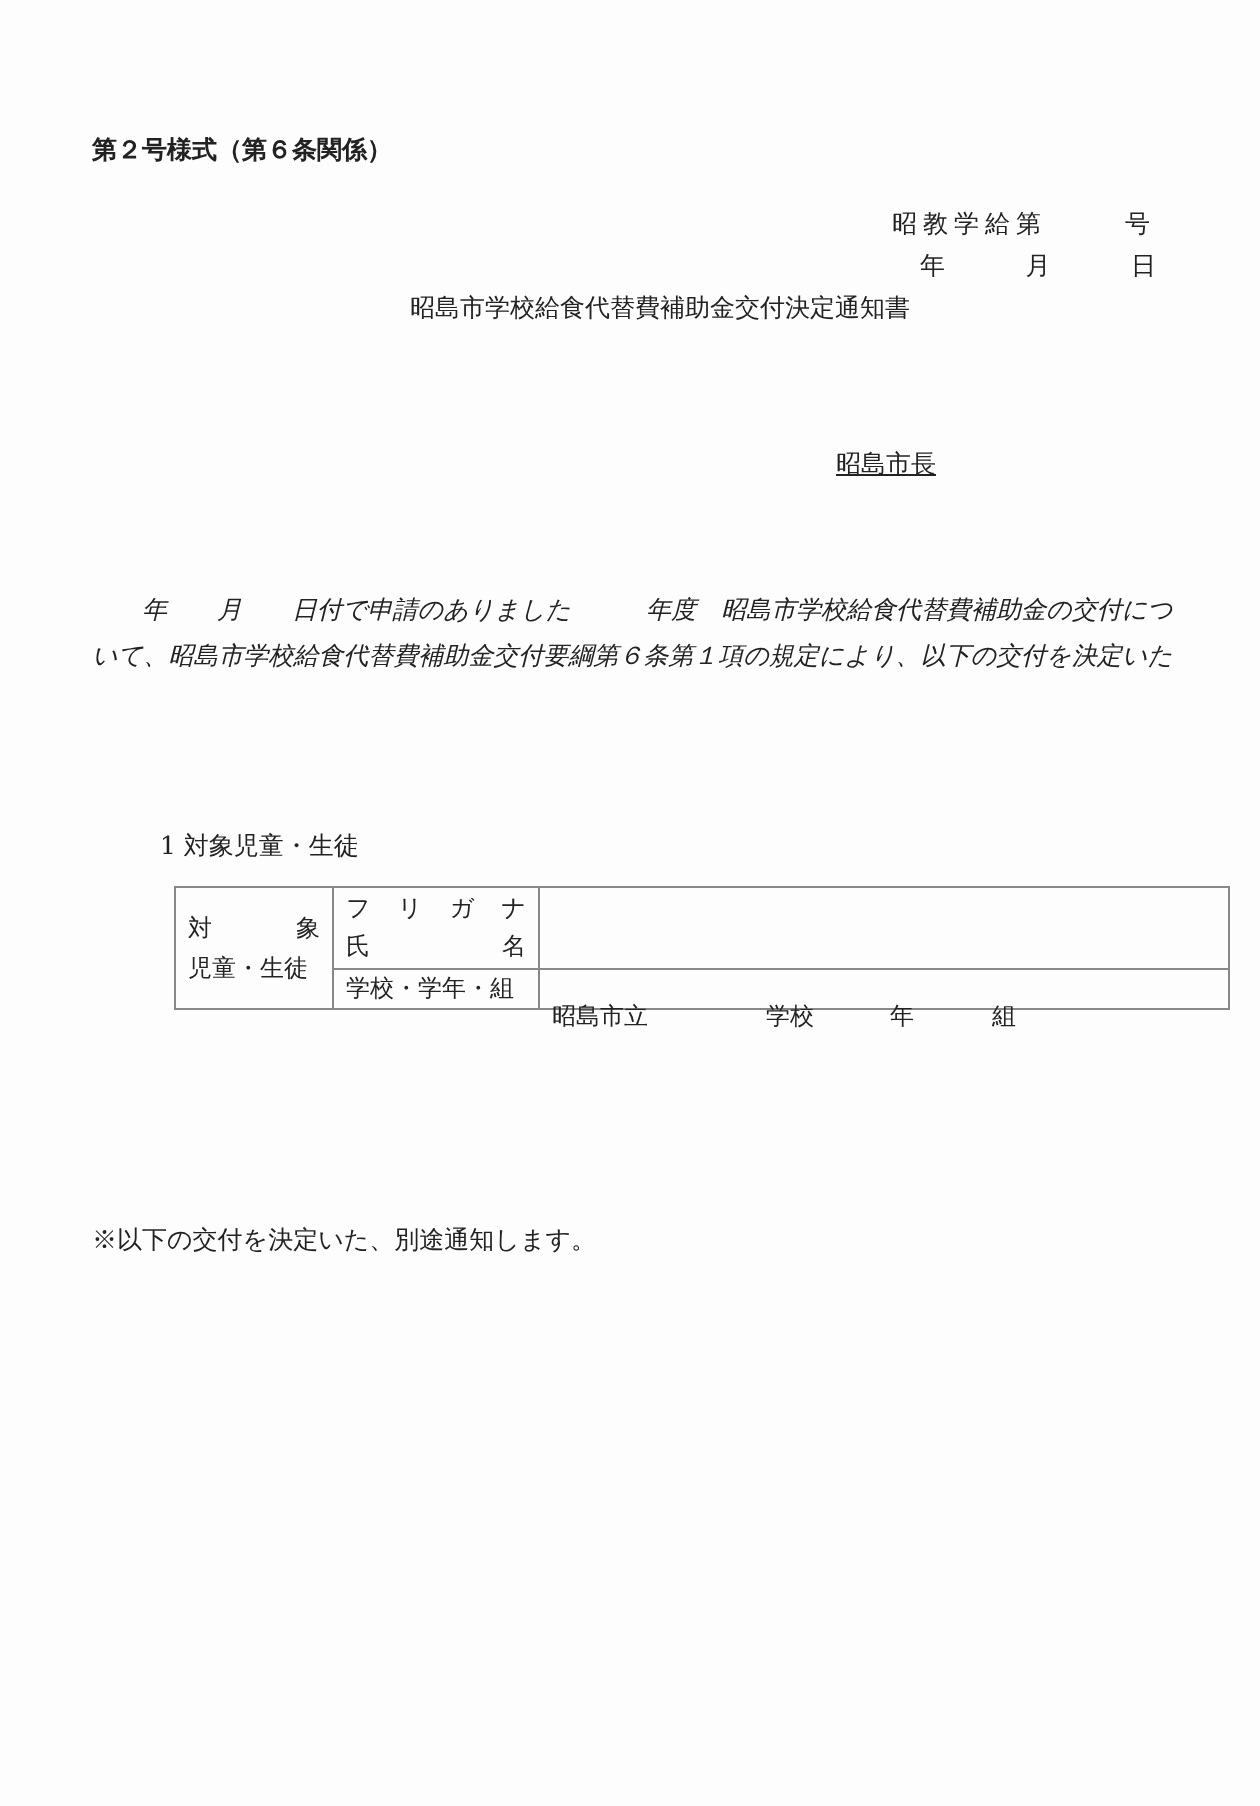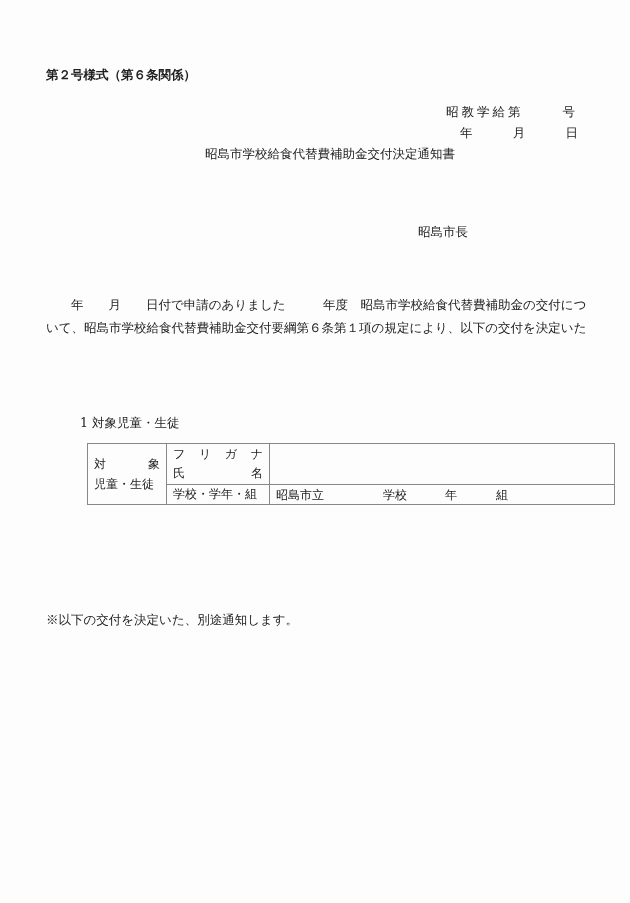--- a/index.html
+++ b/index.html
@@ -6,37 +6,37 @@
   body {
     width: 630px; height: 903px; background: #fdfdfd; position: relative;
     font-family: "DejaVu Serif", "Liberation Serif", serif;
     color: #222; font-size: 12.5px; overflow: hidden;
   }
   .abs { position: absolute; white-space: nowrap; }
   .form-no { left: 46px; top: 67px; font-weight: bold; }
   .doc-no-row { top: 104px; left: 446px; width: 132px; display: flex; justify-content: space-between; letter-spacing: 3px; }
   .date-row { top: 125px; left: 460px; width: 118px; display: flex; justify-content: space-between; }
   .title { left: 192px; top: 146px; padding-left: 13px; }
-  .mayor { left: 418px; top: 224px; }
+  .mayor { left: 418px; top: 224px; text-decoration: underline; }
   .body-text { left: 46px; top: 293px; width: 540px; line-height: 23px; white-space: normal; }
-  .body-text .ln { display: block; white-space: pre; }
+  .body-text .ln { display: block; white-space: pre; font-style: italic; }
   .sec-title { left: 80px; top: 415px; }
   table.target {
     position: absolute; left: 87px; top: 443px; width: 528px;
     border-collapse: collapse; font-size: 12px;
   }
   table.target td { border: 1px solid #888; padding: 0 6px; vertical-align: middle; }
   .c1 { width: 66px; height: 60px; line-height: 20px; }
   .c1 .jl { display: flex; justify-content: space-between; }
   .c2 { width: 90px; }
   .c2 .jl { display: flex; justify-content: space-between; line-height: 19px; }
   .row1 td { height: 40px; }
   .row2 td { height: 19px; }
   .school-cell { position: relative; }
-  .school-cell span { position: absolute; top: 2px; }
+  .school-cell span { position: absolute; top: 15px; }
   .note { left: 46px; top: 612px; }
 </style>
 </head>
 <body>
 
 <div class="abs form-no">第２号様式（第６条関係）</div>
 
 <div class="abs doc-no-row">
   <span>昭教学給第</span>
   <span>号</span>

